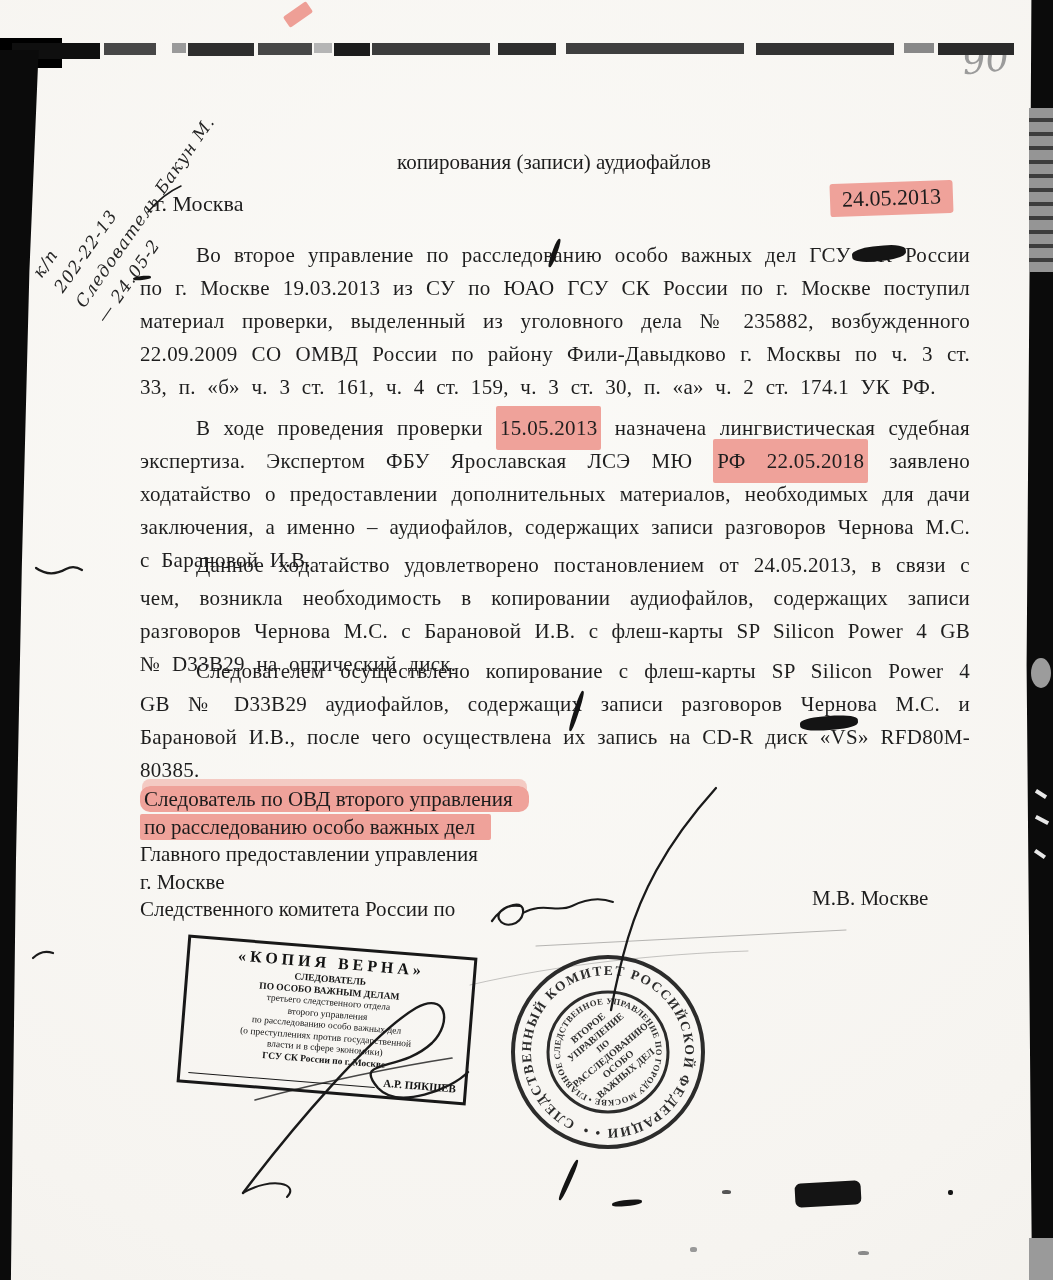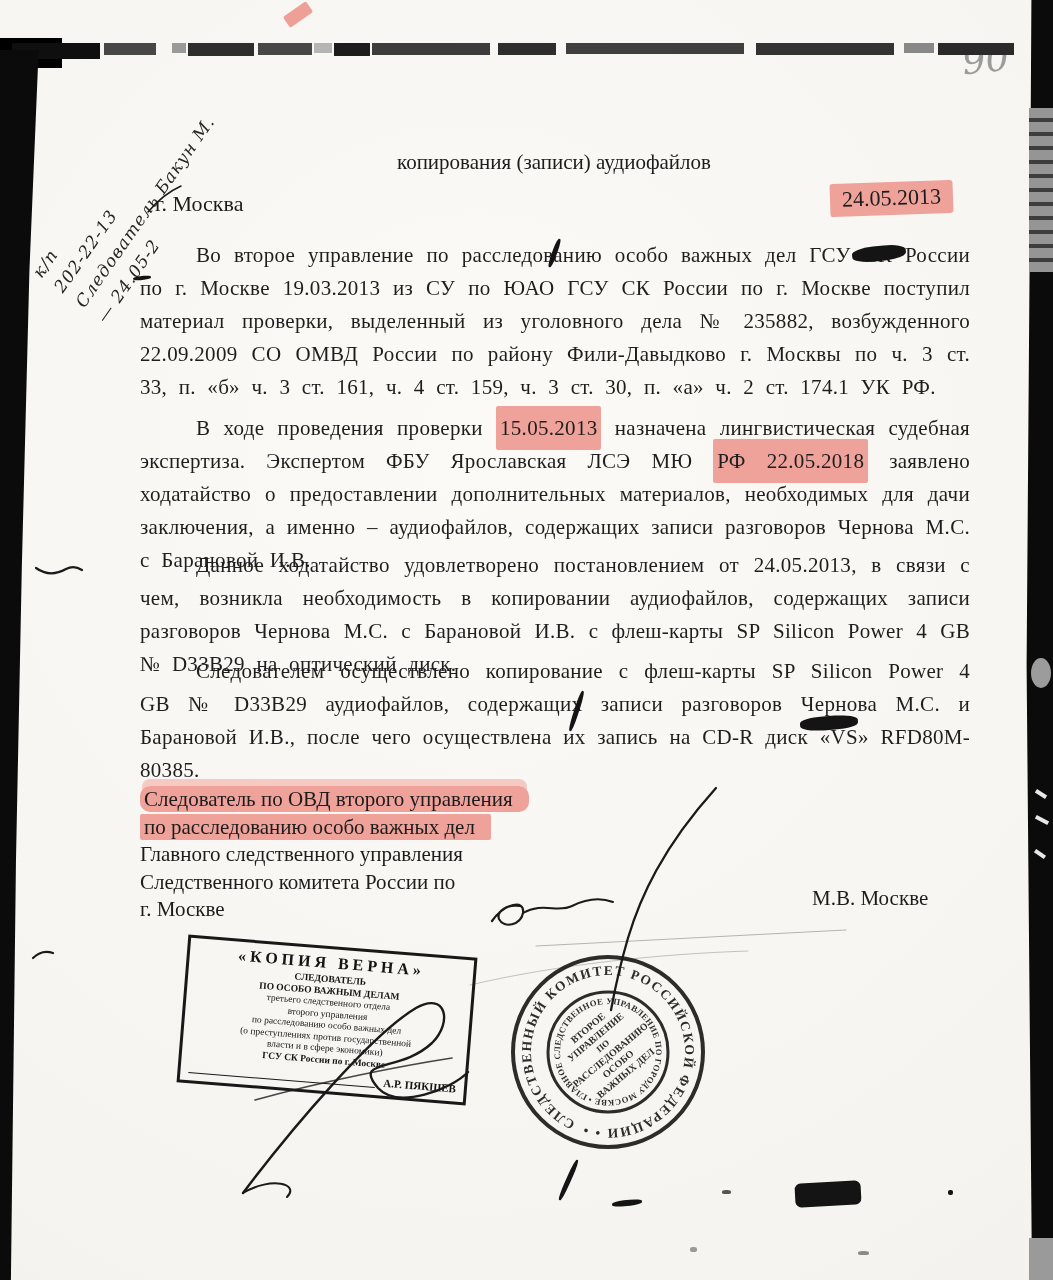--- a/index.html
+++ b/index.html
@@ -109,23 +109,23 @@
   </div>
 
   <div class="para p1 indent">Во второе управление по расследованию особо важных дел ГСУ СК России по г. Москве 19.03.2013 из СУ по ЮАО ГСУ СК России по г. Москве поступил материал проверки, выделенный из уголовного дела № 235882, возбужденного 22.09.2009 СО ОМВД России по району Фили-Давыдково г. Москвы по ч. 3 ст. 33, п. «б» ч. 3 ст. 161, ч. 4 ст. 159, ч. 3 ст. 30, п. «а» ч. 2 ст. 174.1 УК РФ.</div>
   <div class="para p2 indent"><span>В ходе проведения проверки </span><span class="hl">15.05.2013</span><span> назначена лингвистическая судебная экспертиза. Экспертом ФБУ Ярославская ЛСЭ МЮ </span><span class="hl">РФ 22.05.2018</span><span> заявлено ходатайство о предоставлении дополнительных материалов, необходимых для дачи заключения, а именно – аудиофайлов, содержащих записи разговоров Чернова М.С. с Барановой И.В.</span></div>
   <div class="para p3 indent">Данное ходатайство удовлетворено постановлением от 24.05.2013, в связи с чем, возникла необходимость в копировании аудиофайлов, содержащих записи разговоров Чернова М.С. с Барановой И.В. с флеш-карты SP Silicon Power 4 GB № D33B29 на оптический диск.</div>
   <div class="para p4 indent">Следователем осуществлено копирование с флеш-карты SP Silicon Power 4 GB № D33B29 аудиофайлов, содержащих записи разговоров Чернова М.С. и Барановой И.В., после чего осуществлена их запись на CD-R диск «VS» RFD80M-80385.</div>
 
   <div class="signoff">
     <div class="row"><span class="hl first">Следователь по ОВД второго управления</span></div>
     <div class="row"><span class="hl">по расследованию особо важных дел</span></div>
-    <div class="row">Главного следственного управления</div>
+    <div class="row">Главного предоставлении управления</div>
+    <div class="row">г. Москве</div>
     <div class="row">Следственного комитета России по</div>
-    <div class="row">г. Москве</div>
   </div>
   <div class="signer">М.В. Москве</div>
 
   <div class="cstamp">
     <div class="cs-title">«КОПИЯ ВЕРНА»</div>
     <div class="cs-line">СЛЕДОВАТЕЛЬ</div>
     <div class="cs-line">ПО ОСОБО ВАЖНЫМ ДЕЛАМ</div>
     <div class="cs-line light">третьего следственного отдела</div>
     <div class="cs-line light">второго управления</div>
     <div class="cs-line light">по расследованию особо важных дел</div>

